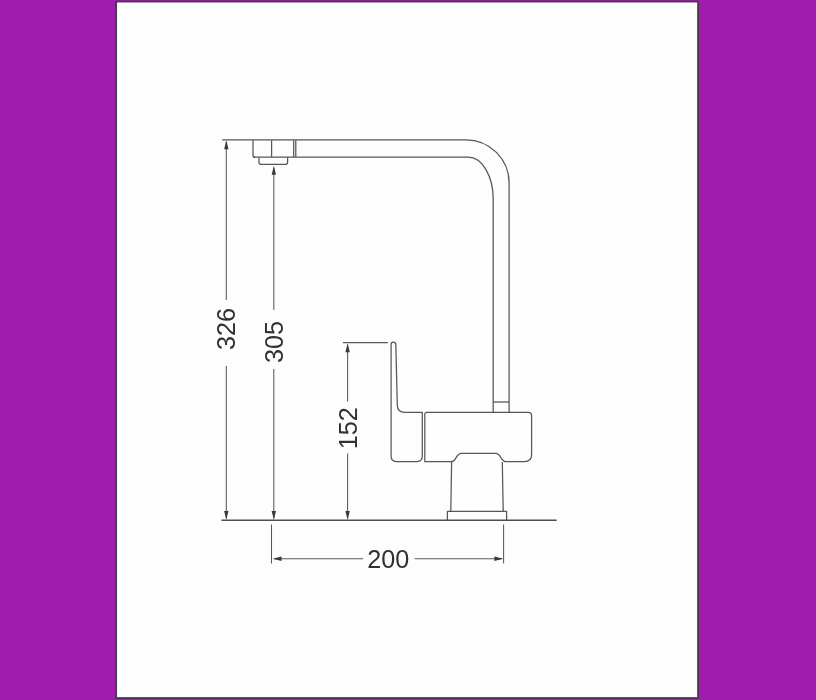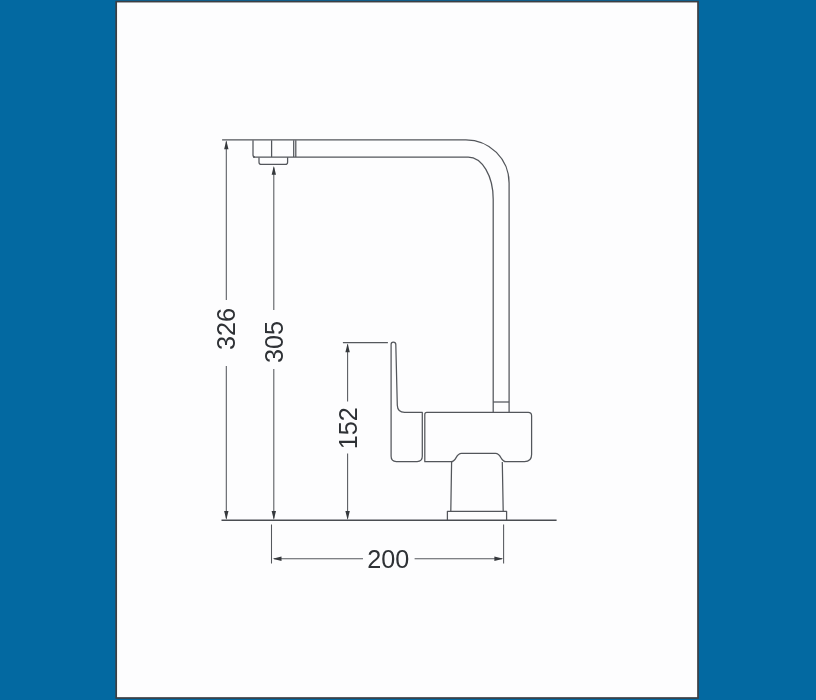--- a/index.html
+++ b/index.html
@@ -1,16 +1,16 @@
 <!DOCTYPE html>
 <html><head>
 <meta charset="utf-8">
 <style>
   html,body{margin:0;padding:0;background:#ffffff;}
-  .page{width:816px;height:700px;position:relative;overflow:hidden;background:#0369a1;}
+  .page{width:816px;height:700px;position:relative;overflow:hidden;background:#a21caf;}
   svg{position:absolute;top:0;left:0;will-change:transform;}
   text{font-family:"Liberation Sans", sans-serif;fill:#2e3135;}
 </style>
 </head>
 <body>
 <div class="page">
 <svg width="816" height="700" viewBox="0 0 816 700">
 
   <rect x="116.2" y="1.6" width="581.8" height="696.4" fill="#fdfdfe" stroke="#3c3f43" stroke-width="1.7"></rect>
 

